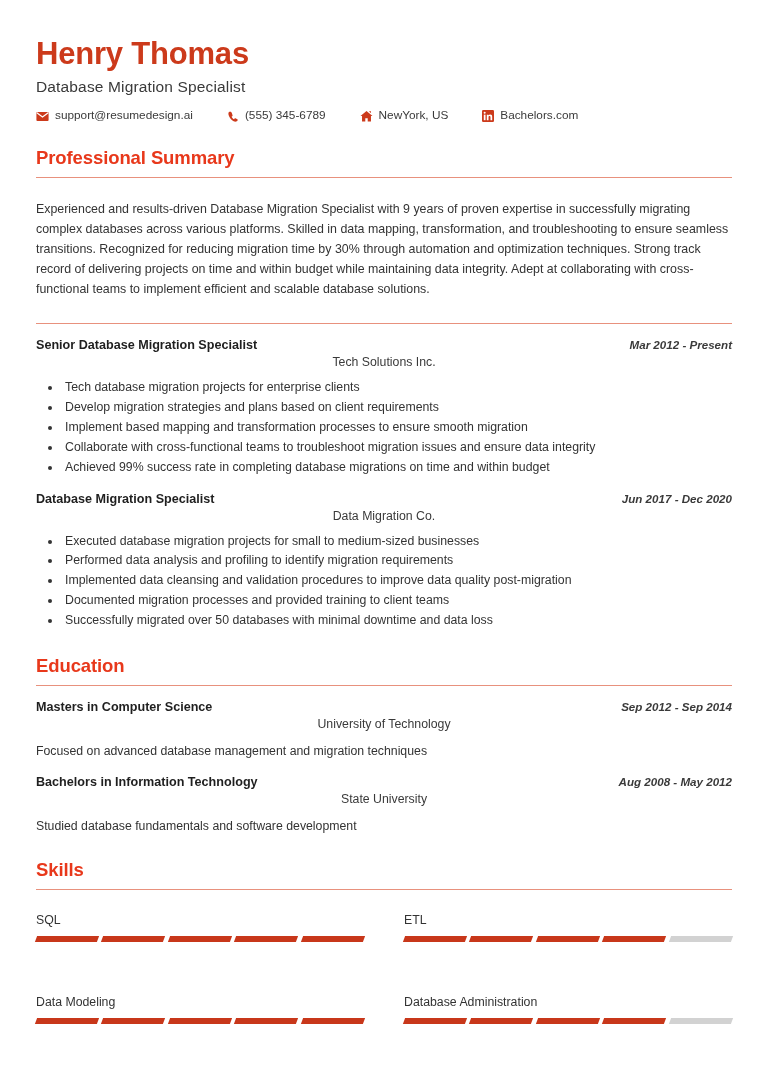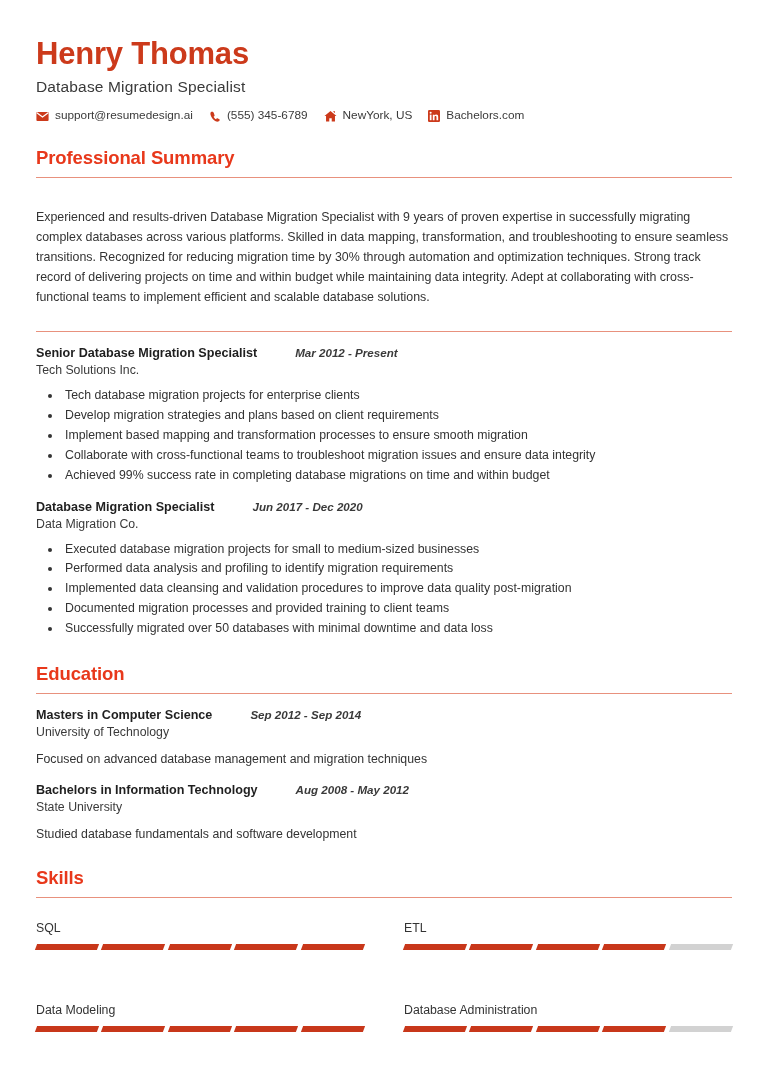--- a/index.html
+++ b/index.html
@@ -36,21 +36,21 @@
   .contact-row {
     display: flex;
     align-items: center;
     margin-top: 14px;
     font-size: 11.8px;
     color: #3a3a3a;
   }
   .contact-item {
     display: flex;
     align-items: center;
-    margin-right: 16px;
+    margin-right: 34px;
     white-space: nowrap;
   }
   .contact-item .ic {
     display: inline-flex;
     align-items: center;
     justify-content: center;
     margin-right: 6px;
     color: #CC3A1B;
     flex: 0 0 auto;
   }
@@ -64,50 +64,52 @@
     color: #E8381B;
     letter-spacing: -0.1px;
   }
   .section-rule {
     height: 1px;
     background: #E8917D;
     margin-top: 8px;
   }
 
   .summary-text {
-    margin-top: 29px;
+    margin-top: 21px;
     font-size: 12.4px;
     line-height: 1.62;
     color: #333333;
   }
 
   
   .entry { margin-top: 14px; }
   .entry-head {
     display: flex;
+    justify-content: space-between;
     align-items: baseline;
     gap: 24px;
   }
   .entry-title {
     font-size: 12.6px;
     font-weight: bold;
     color: #1f1f1f;
   }
   .entry-date {
     font-size: 11.6px;
     font-style: italic;
     color: #3a3a3a;
     white-space: nowrap;
     padding-left: 14px;
     font-weight: bold;
   }
   .entry-org {
     font-size: 12.3px;
     color: #3a3a3a;
     margin-top: 3px;
+    text-align: center;
   }
   .entry-desc {
     font-size: 12.3px;
     color: #333333;
     margin-top: 11px;
     line-height: 1.5;
   }
   ul.bullets {
     margin: 9px 0 0 0;
     padding-left: 26px;

